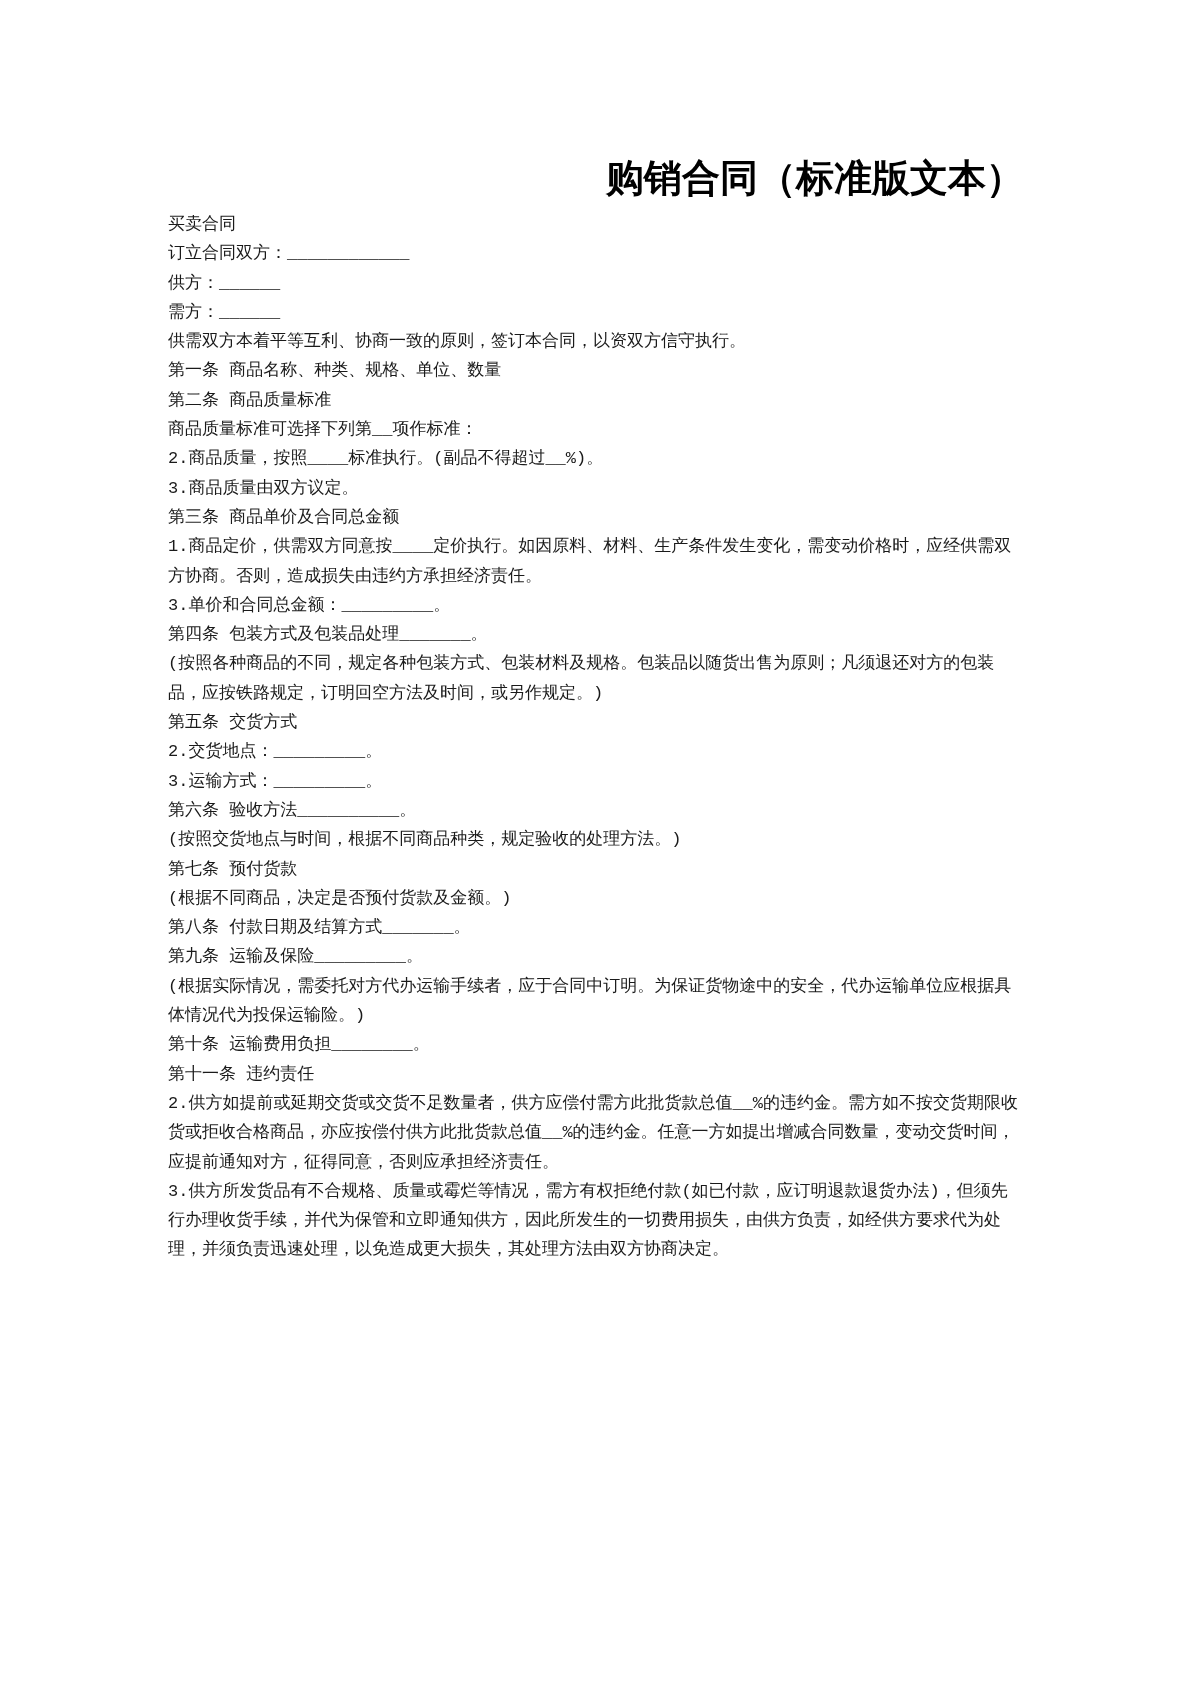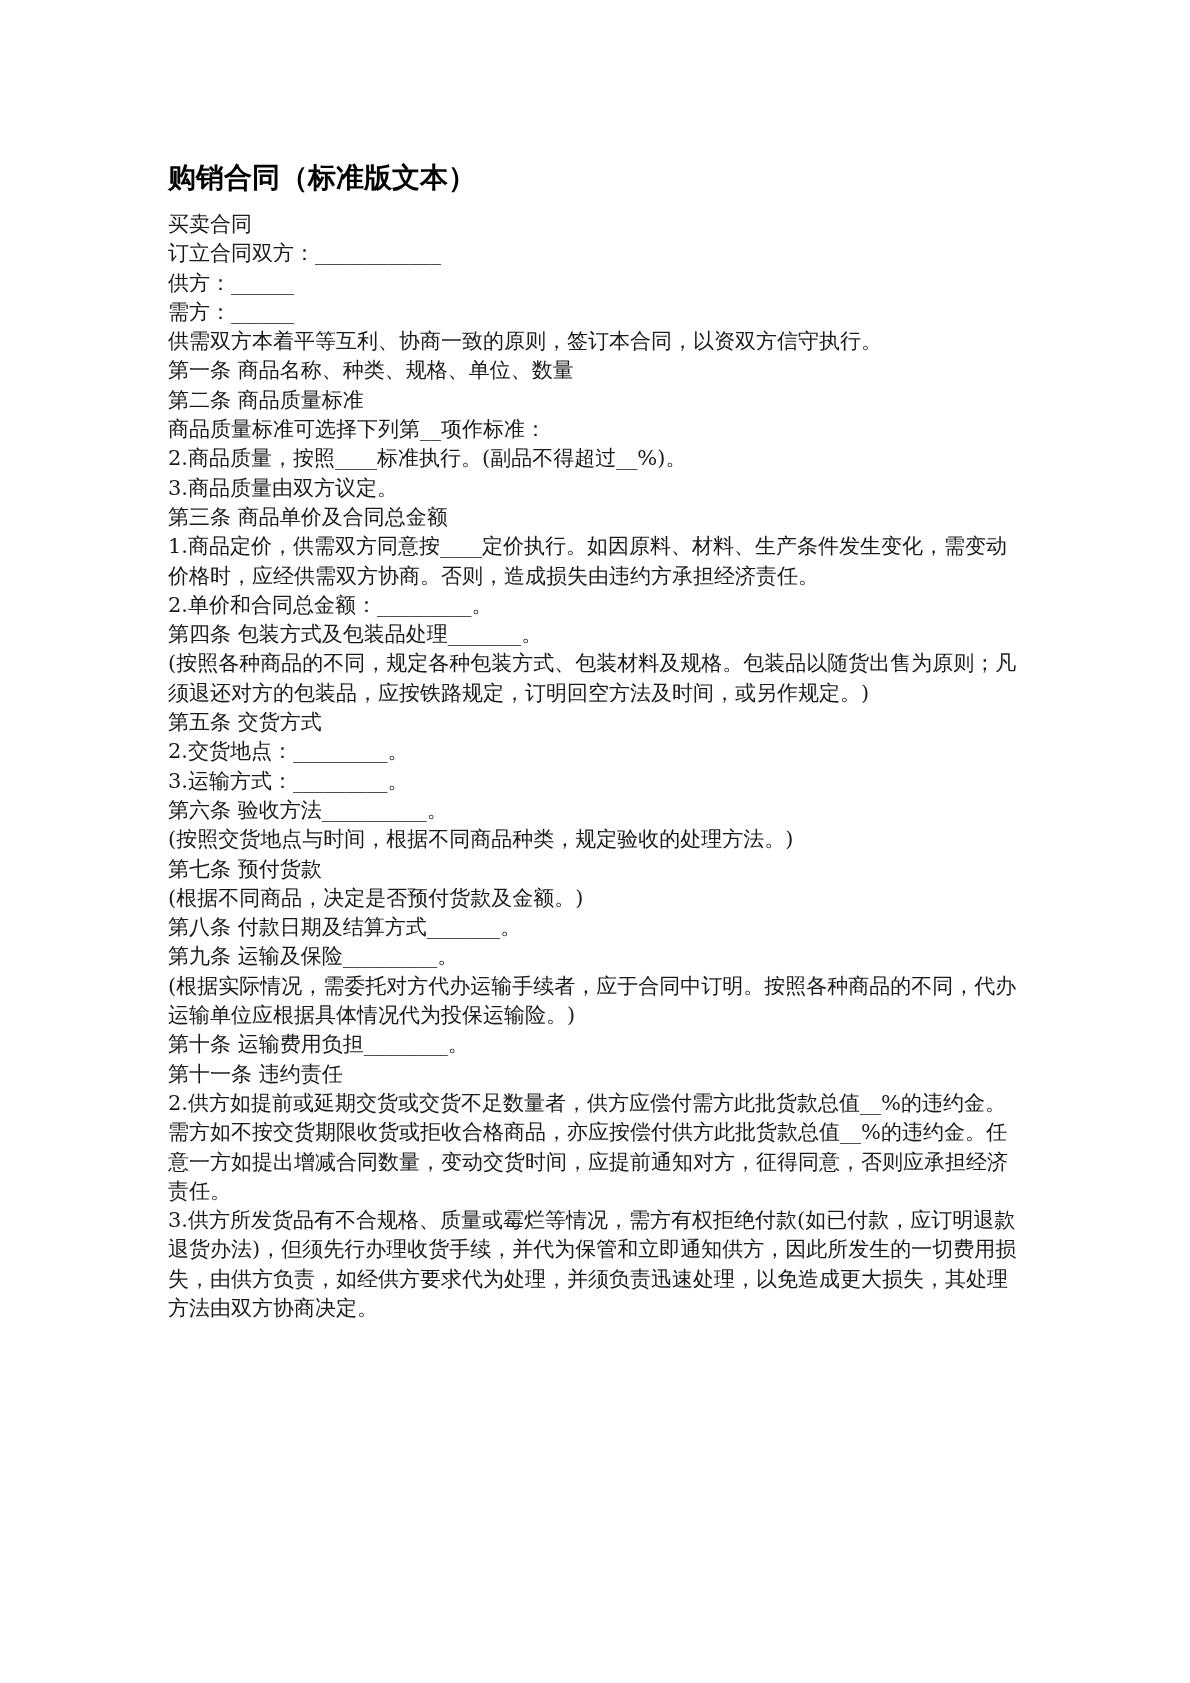--- a/index.html
+++ b/index.html
@@ -1,51 +1,51 @@
 <!DOCTYPE html>
 <html><head>
   <meta charset="utf-8">
   <style>
     html, body { margin: 0; padding: 0; background: #ffffff; }
     body { width: 1190px; height: 1683px; position: relative; overflow: hidden; }
     .page { position: absolute; left: 168px; top: 150px; width: 856px; color: #1a1a1a;
       font-family: "DejaVu Serif", "Liberation Serif", serif; }
-    .title { text-align: left; font-family: "DejaVu Sans", "Liberation Sans", sans-serif;
-      font-weight: bold; font-size: 28px; line-height: 56px; margin: 0 0 4px 0; color: #000; letter-spacing: 0px; }
-    .line { font-size: 21px; line-height: 29.3px; margin: 0; white-space: pre-wrap; word-break: break-all; }
+    .title { text-align: right; font-family: "DejaVu Sans", "Liberation Sans", sans-serif;
+      font-weight: bold; font-size: 38px; line-height: 56px; margin: 0 0 4px 0; color: #000; letter-spacing: 0px; }
+    .line { font-size: 17px; line-height: 29.3px; margin: 0; white-space: pre-wrap; word-break: break-all; font-family: Liberation Mono, monospace; }
   </style>
 </head>
 <body>
 
 <div class="page">
   <h1 class="title">购销合同（标准版文本）</h1>
   <div>
     <p class="line">买卖合同</p>
     <p class="line">订立合同双方：____________</p>
     <p class="line">供方：______</p>
     <p class="line">需方：______</p>
     <p class="line">供需双方本着平等互利、协商一致的原则，签订本合同，以资双方信守执行。</p>
     <p class="line">第一条 商品名称、种类、规格、单位、数量</p>
     <p class="line">第二条 商品质量标准</p>
     <p class="line">商品质量标准可选择下列第__项作标准：</p>
     <p class="line">2.商品质量，按照____标准执行。(副品不得超过__%)。</p>
     <p class="line">3.商品质量由双方议定。</p>
     <p class="line">第三条 商品单价及合同总金额</p>
     <p class="line">1.商品定价，供需双方同意按____定价执行。如因原料、材料、生产条件发生变化，需变动价格时，应经供需双方协商。否则，造成损失由违约方承担经济责任。</p>
-    <p class="line">2.单价和合同总金额：_________。</p>
+    <p class="line">3.单价和合同总金额：_________。</p>
     <p class="line">第四条 包装方式及包装品处理_______。</p>
     <p class="line">(按照各种商品的不同，规定各种包装方式、包装材料及规格。包装品以随货出售为原则；凡须退还对方的包装品，应按铁路规定，订明回空方法及时间，或另作规定。)</p>
     <p class="line">第五条 交货方式</p>
     <p class="line">2.交货地点：_________。</p>
     <p class="line">3.运输方式：_________。</p>
     <p class="line">第六条 验收方法__________。</p>
     <p class="line">(按照交货地点与时间，根据不同商品种类，规定验收的处理方法。)</p>
     <p class="line">第七条 预付货款</p>
     <p class="line">(根据不同商品，决定是否预付货款及金额。)</p>
     <p class="line">第八条 付款日期及结算方式_______。</p>
     <p class="line">第九条 运输及保险_________。</p>
-    <p class="line">(根据实际情况，需委托对方代办运输手续者，应于合同中订明。按照各种商品的不同，代办运输单位应根据具体情况代为投保运输险。)</p>
+    <p class="line">(根据实际情况，需委托对方代办运输手续者，应于合同中订明。为保证货物途中的安全，代办运输单位应根据具体情况代为投保运输险。)</p>
     <p class="line">第十条 运输费用负担________。</p>
     <p class="line">第十一条 违约责任</p>
     <p class="line">2.供方如提前或延期交货或交货不足数量者，供方应偿付需方此批货款总值__%的违约金。需方如不按交货期限收货或拒收合格商品，亦应按偿付供方此批货款总值__%的违约金。任意一方如提出增减合同数量，变动交货时间，应提前通知对方，征得同意，否则应承担经济责任。</p>
     <p class="line">3.供方所发货品有不合规格、质量或霉烂等情况，需方有权拒绝付款(如已付款，应订明退款退货办法)，但须先行办理收货手续，并代为保管和立即通知供方，因此所发生的一切费用损失，由供方负责，如经供方要求代为处理，并须负责迅速处理，以免造成更大损失，其处理方法由双方协商决定。</p>
   </div>
 </div>
 
 </body></html>

